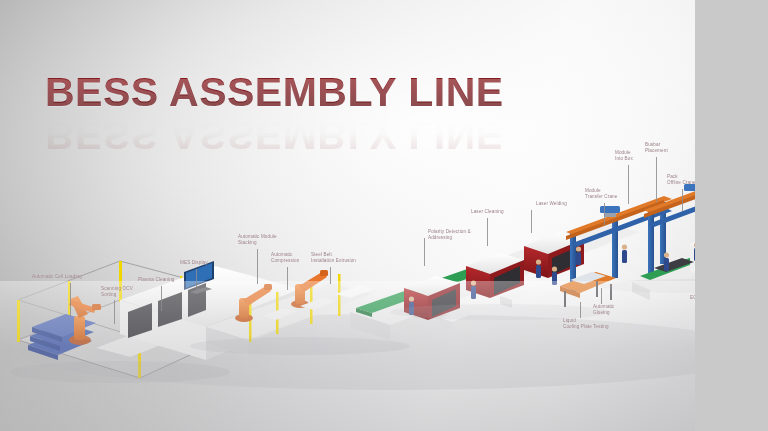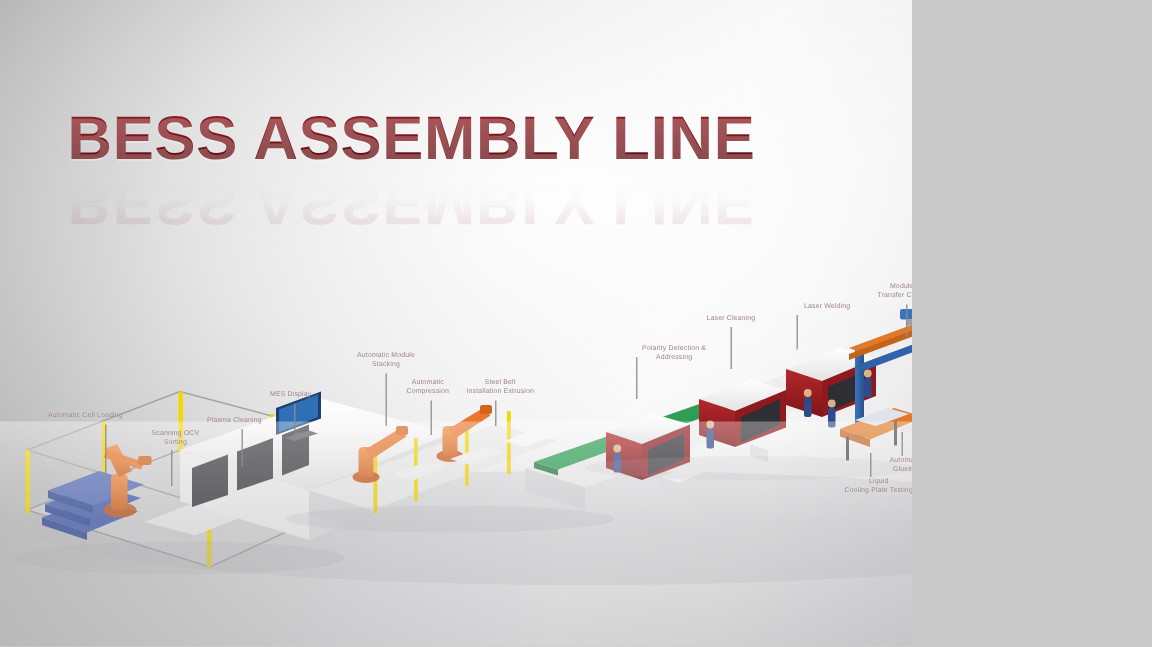--- a/index.html
+++ b/index.html
@@ -2,25 +2,24 @@
 <html><head>
 <meta charset="utf-8">
 <style>
   html,body{margin:0;padding:0;}
   body{
     width:768px;height:431px;overflow:hidden;
     font-family:"Liberation Sans", sans-serif;
     background:#c9c9c9;
   }
   #stage{
-    position:relative;width:608px;height:431px;overflow:hidden;
+    position:relative;width:695px;height:431px;overflow:hidden;
     background:
       radial-gradient(120% 95% at 62% 30%, rgba(255,255,255,0.95) 0%, rgba(255,255,255,0.55) 34%, rgba(255,255,255,0.0) 66%),
       linear-gradient(110deg,#b0b0b0 0%,#bcbcbc 16%,#cfcfcf 34%,#e4e4e6 52%,#f2f2f3 68%,#ededee 82%,#d8d8da 100%);
-    text-align: center;
   }
   
   .floor{
     position:absolute;left:0;right:0;bottom:0;height:150px;
     background:linear-gradient(180deg, rgba(255,255,255,0.35) 0%, rgba(190,190,192,0.25) 45%, rgba(176,176,178,0.45) 100%);
     pointer-events:none;
   }
 
   
   .title-wrap{position:absolute;left:45px;top:72px;}

